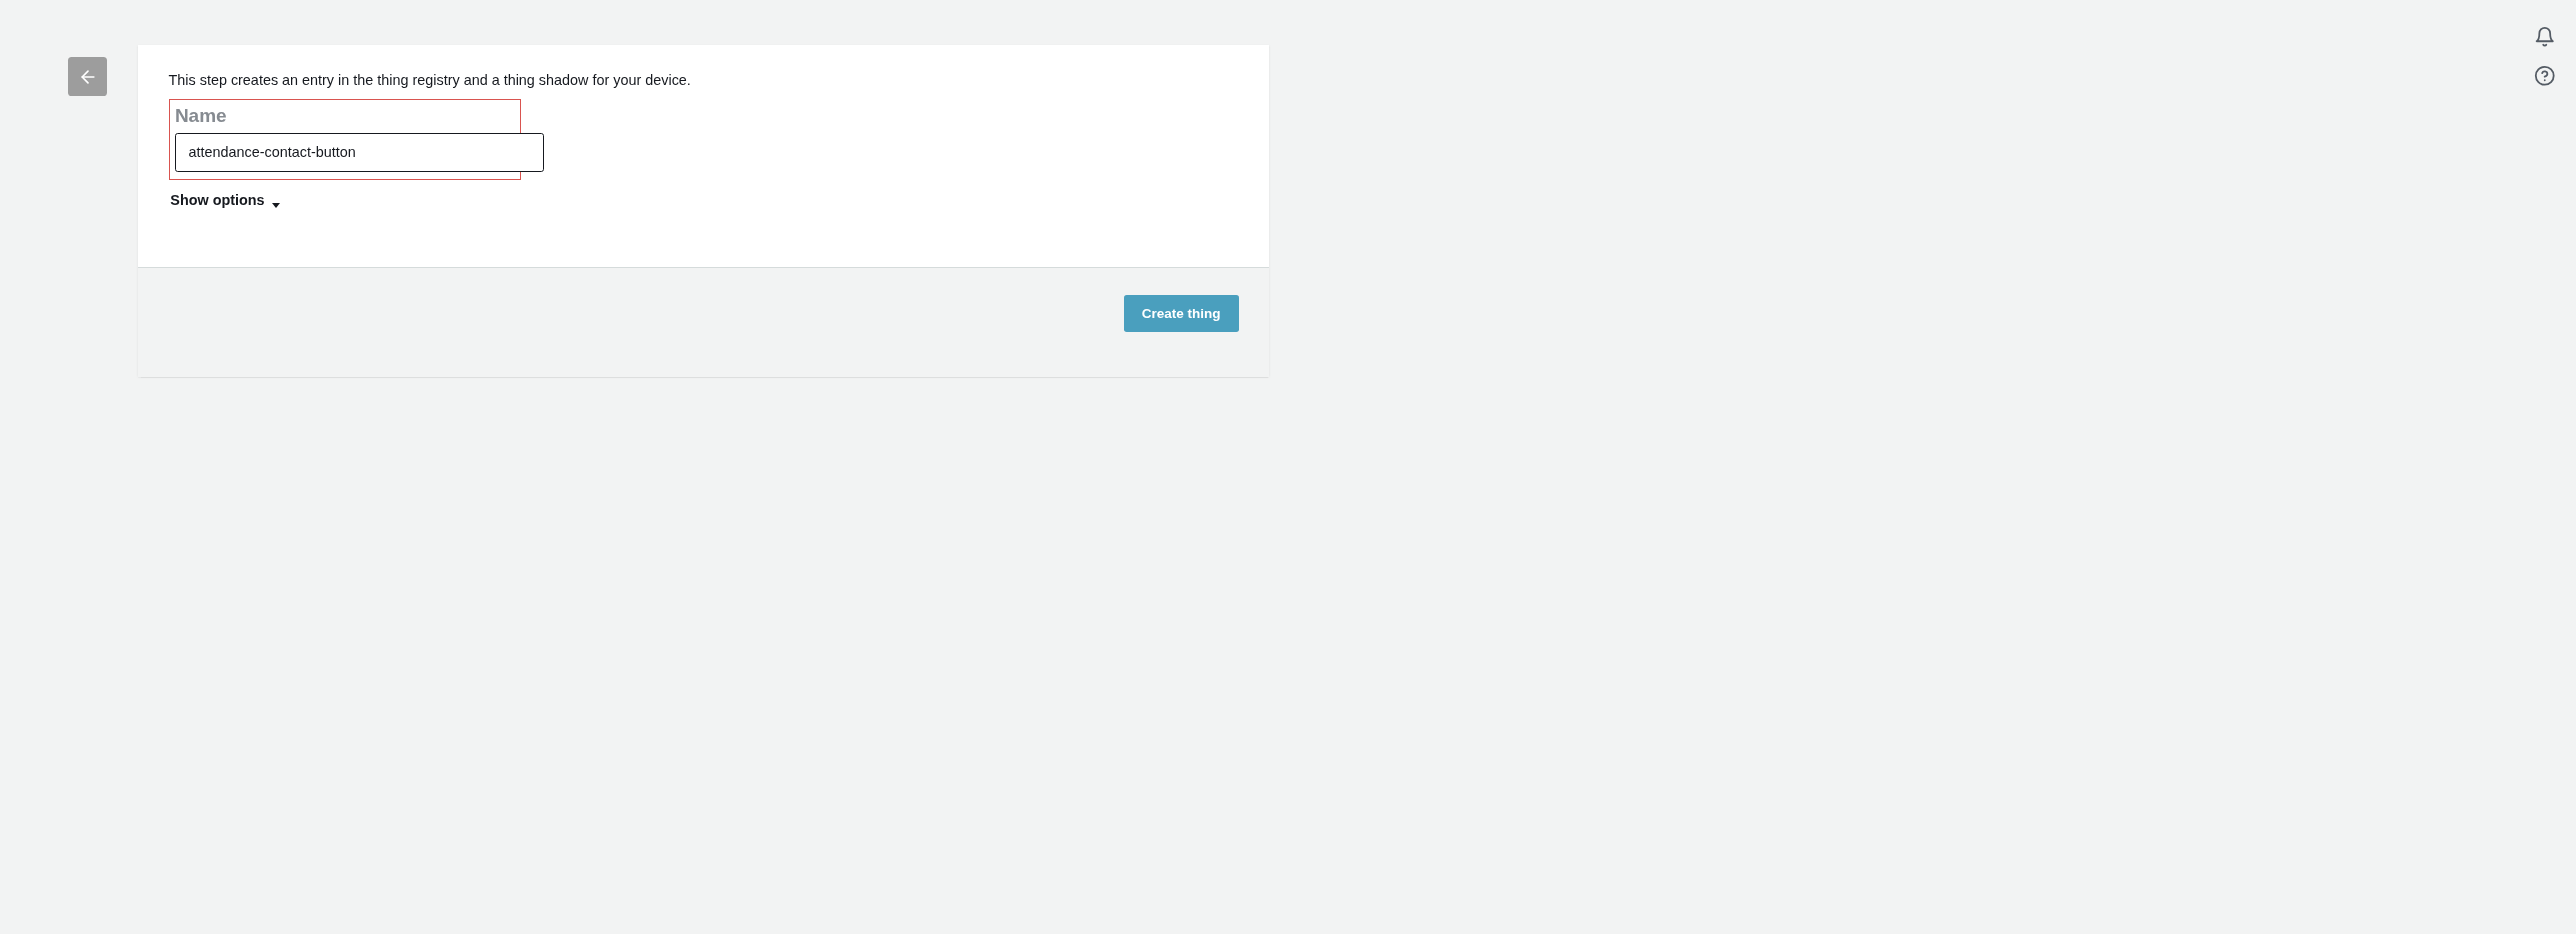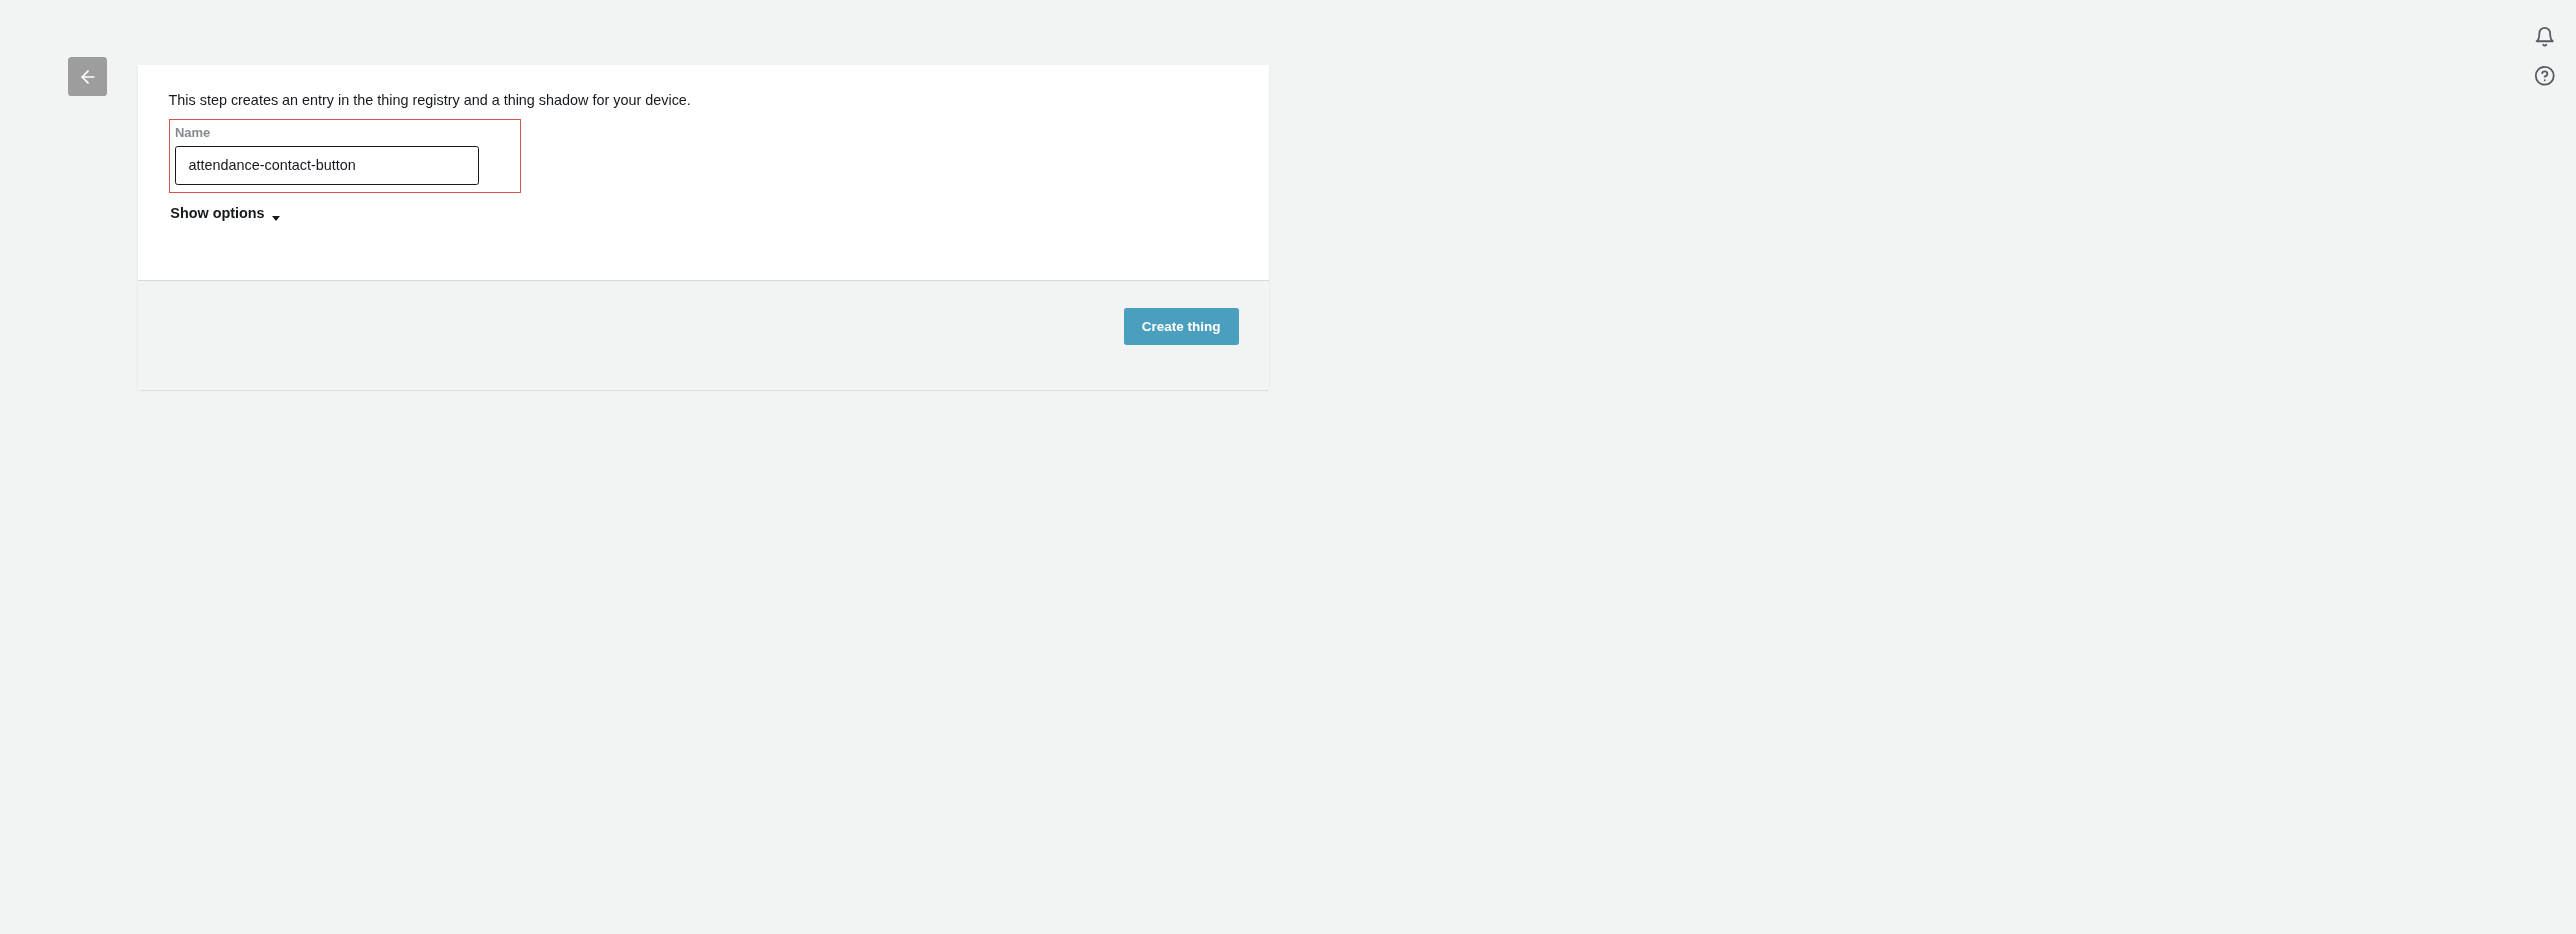--- a/index.html
+++ b/index.html
@@ -38,41 +38,40 @@
     }
     .card-header {
       background: #4a9fbe;
       color: #ffffff;
       padding: 30.5px 30.5px;
       font-size: 25px;
       font-weight: 400;
     }
     .card-body {
       padding: 27px 30.5px 18px 30.5px;
-      margin-top: 20px;
     }
     .desc {
       font-size: 14.4px;
       color: #16191f;
       margin-bottom: 10.8px;
     }
     .highlight-box {
       border: 1.8px solid #d9534f;
       padding: 5.4px 3.6px 7.2px 3.6px;
       width: 352px;
     }
     .field-label {
-      font-size: 13px;
+      font-size: 19px;
       font-weight: 700;
       color: #868b91;
       margin-bottom: 5.4px;
       padding-left: 1.8px;
     }
     .text-input {
-      width: 304px;
+      width: 369px;
       height: 39px;
       border: 0.9px solid #16191f;
       border-radius: 2.7px;
       padding: 0 12.6px;
       font-size: 14.4px;
       outline: none;
       background: #ffffff;
       color: #16191f;
       margin-left: 1.8px;
     }

